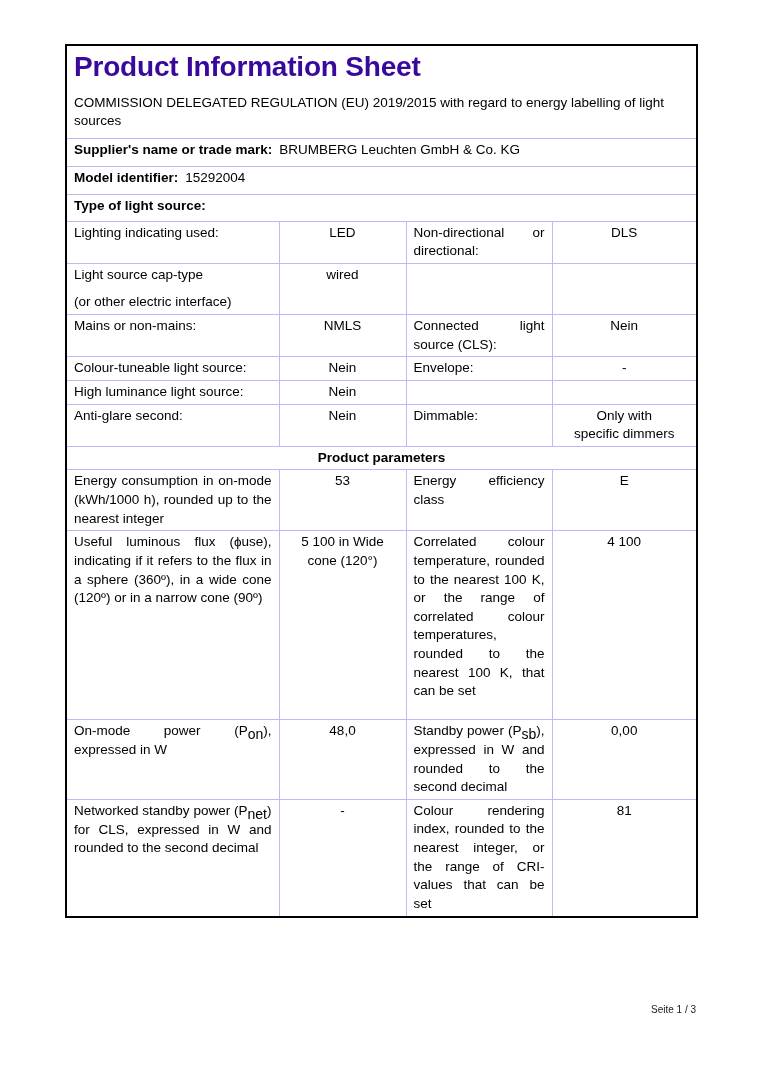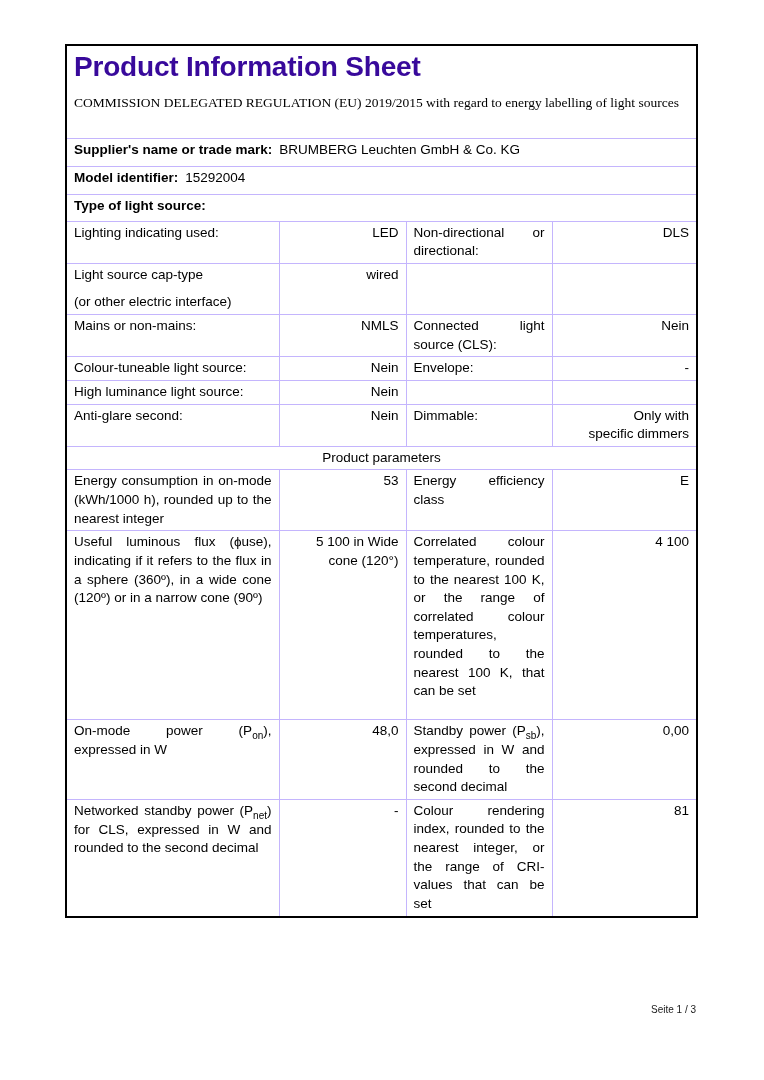--- a/index.html
+++ b/index.html
@@ -23,29 +23,29 @@
     line-height: 1.38;
     padding: 2px 7px;
   }
   .title-cell { padding: 7px 10px 4px 10px; }
   h1.doc-title {
     font-size: 28px;
     font-weight: bold;
     letter-spacing: -0.2px;
     margin-bottom: 7px;
   }
-  p.regulation { font-size: 13.5px; line-height: 1.38; text-align: left; font-family: Liberation Serif, serif; }
+  p.regulation { font-size: 13.5px; line-height: 1.38; text-align: left; }
   .b { font-weight: bold; }
   .val { margin-left: 7px; }
   .pcell { text-align: justify; }
   .pcell3 { text-align: justify; }
-  .vcell { text-align: right; white-space: pre-line; }
-  .section-title td { text-align: center; font-weight: normal; padding: 1px 7px; }
+  .vcell { text-align: center; white-space: pre-line; }
+  .section-title td { text-align: center; font-weight: bold; padding: 1px 7px; }
   .gap { margin-top: 9px; }
-  sub { font-size: 10px; line-height: 1; }
+  sub { font-size: 14px; line-height: 1; }
   .footer {
     position: absolute;
     top: 1004px;
     right: 68px;
     font-size: 10px;
     color: #1a1a1a;
   }
 </style>
 </head>
 <body>

